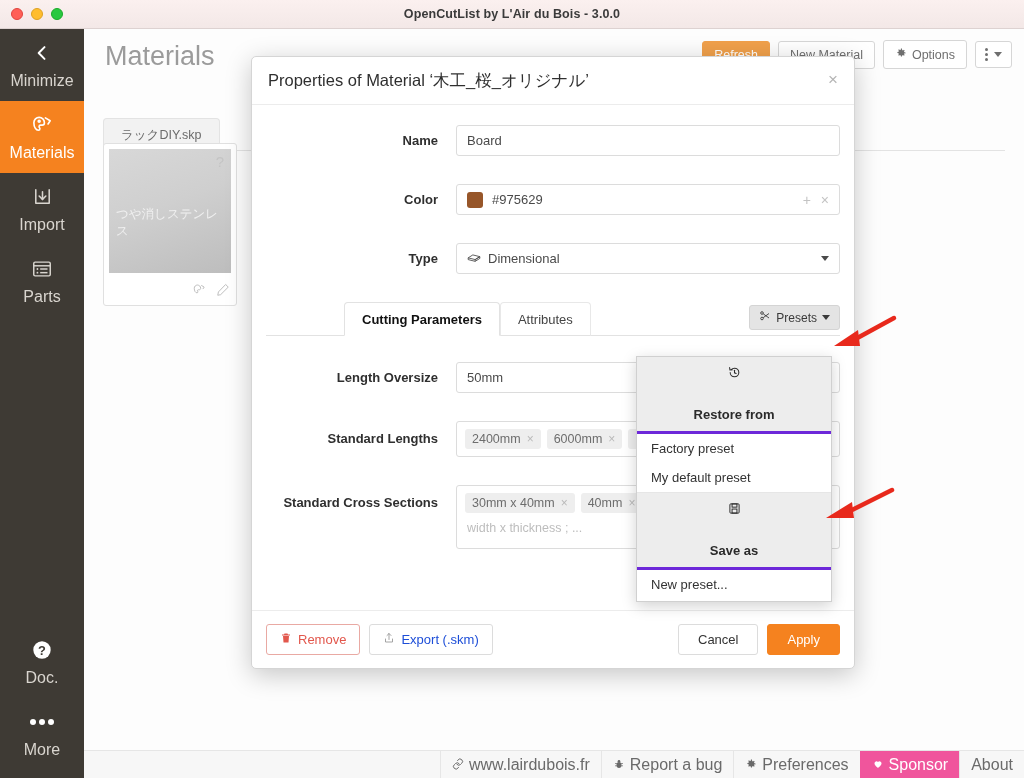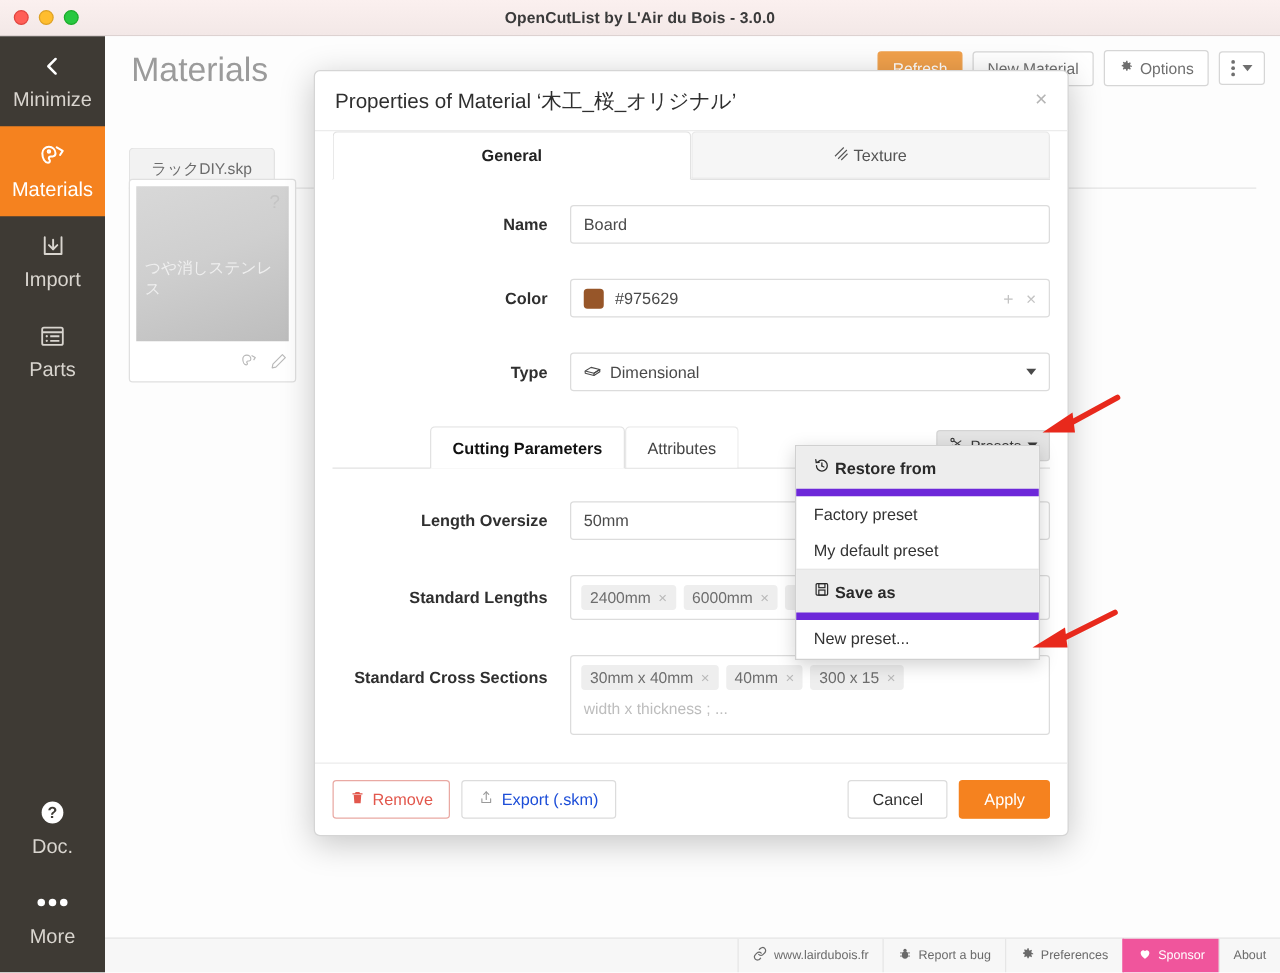--- a/index.html
+++ b/index.html
@@ -203,22 +203,23 @@
   
   .dropdown {
     position: absolute; left: 384px; top: 299px;
     width: 196px;
     background: #fff; border: 1px solid #d0d0d0;
     box-shadow: 0 4px 14px rgba(0,0,0,.18);
     z-index: 40; padding-bottom: 2px;
   }
   .dd-head {
     background: #ededed; font-size: 13px; font-weight: bold; color: #2a2a2a;
-    padding: 9px 14px; display: flex; align-items: center; gap: 4px;
-    border-bottom: 6px solid #6d28d9;
+    padding: 9px 14px; display: flex; align-items: center; gap: 25px;
+    border-bottom: 3px solid #6d28d9;
+    flex-direction: column;
   }
   .dd-item {
     padding: 7px 14px; font-size: 13px; color: #333; cursor: pointer;
   }
   .dd-sep { border-top: 1px solid #e6e6e6; }
 
   
   .taginput {
     border: 1px solid #dcdcdc; border-radius: 3px; background: #fff;
     padding: 7px 8px 7px 8px; min-height: 31px;
@@ -249,21 +250,21 @@
   .spacer { flex: 1; }
 
   
   .statusbar {
     position: absolute; left: 84px; bottom: 0; width: 940px; height: 28px;
     background: #f7f7f7; border-top: 1px solid #e6e6e6;
     display: flex; align-items: stretch; justify-content: flex-end;
   }
   .sb-item {
     display: inline-flex; align-items: center; gap: 5px;
-    padding: 0 11px; font-size: 10px; color: #6a6a6a;
+    padding: 0 11px; font-size: 16px; color: #6a6a6a;
     border-left: 1px solid #e6e6e6; cursor: pointer;
   }
   .sb-item.sponsor { background: #f0559c; color: #fff; border-left-color: #f0559c; }
 
   
   .arrow { position: absolute; z-index: 60; pointer-events: none; }
 </style>
 </head>
 <body>
 
@@ -440,33 +441,20 @@
       <span>About</span>
     </div>
   </div>
 
   <div class="modal">
     <div class="modal-head">
       <div class="modal-title">Properties of Material ‘木工_桜_オリジナル’</div>
       <div class="modal-close">×</div>
     </div>
 
-    <div class="tabs">
-      <div class="tab active">General</div>
-      <div class="tab inactive">
-        <span>
-          <svg width="12" height="12" viewBox="0 0 24 24" stroke="#555" stroke-width="1.8">
-              <line x1="2" y1="16" x2="16" y2="2"></line>
-              <line x1="7" y1="20" x2="21" y2="6"></line>
-              <line x1="12" y1="22" x2="22" y2="12"></line>
-            </svg>
-        </span>
-        <span>Texture</span>
-      </div>
-    </div>
 
     <div class="form">
       <div class="frow">
         <div class="flabel">Name</div>
         <div class="fctrl">
           <div class="inp">
             <span class="grow">Board</span>
           </div>
         </div>
       </div>

